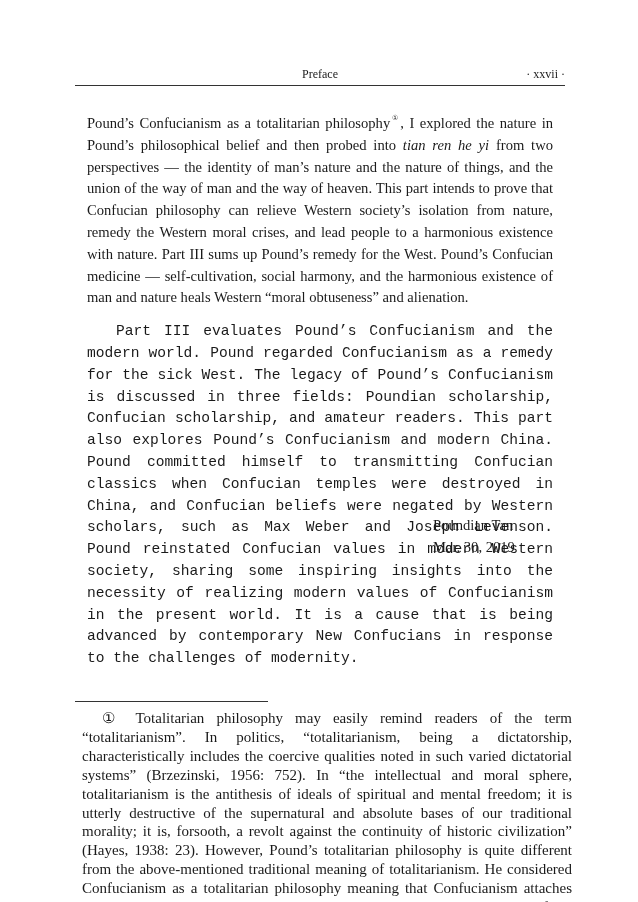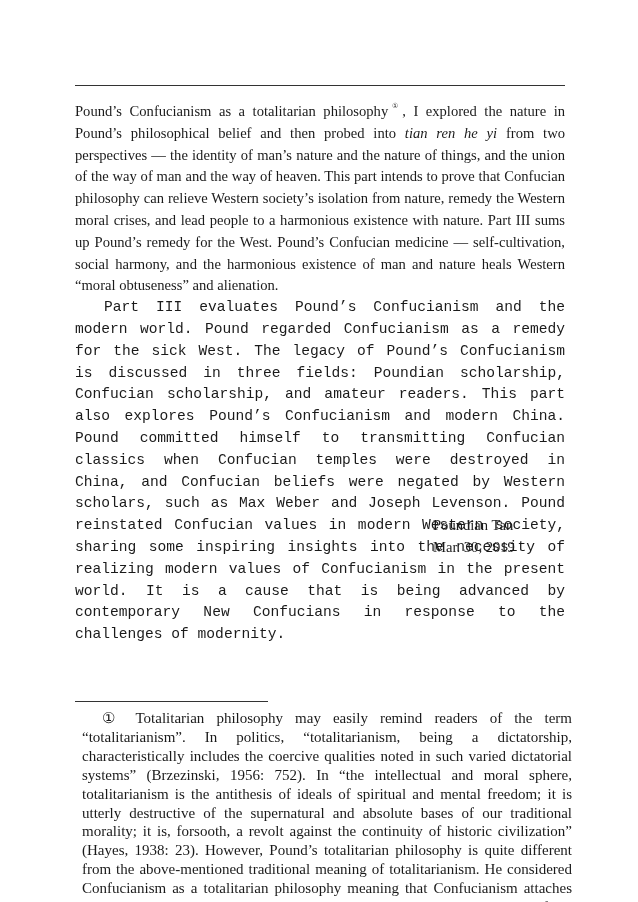--- a/index.html
+++ b/index.html
@@ -4,34 +4,38 @@
   <style>
     html, body { margin: 0; padding: 0; background: #ffffff; }
     body { width: 638px; height: 902px; position: relative; overflow: hidden; color: #1a1a1a;
            font-family: "Liberation Serif", "DejaVu Serif", serif; }
     .page { position: absolute; left: 0; top: 0; width: 638px; height: 902px; }
     .header { position: absolute; left: 75px; top: 67px; width: 490px; height: 18px; font-size: 12px; }
     .header .title { position: absolute; left: 0; right: 0; text-align: center; top: 0; }
     .header .folio { position: absolute; right: 0; top: 0; }
     .header-rule { position: absolute; left: 75px; top: 85px; width: 490px; height: 0; border-top: 1.5px solid #333; }
     .body-text { position: absolute; left: 75px; top: 101px; width: 490px; font-size: 14.6px; line-height: 21.8px; text-align: justify; }
-    .body-text p { margin: 0; }
+    .body-text p { margin: 12px; }
     .body-text p.indent { text-indent: 29px; font-family: Liberation Mono, monospace; }
     sup.fnref { font-size: 7px; vertical-align: top; line-height: 1; position: relative; top: 2px; }
     .signature { position: absolute; left: 433px; top: 515px; font-size: 14.6px; line-height: 21.8px; }
     .fn-rule { position: absolute; left: 75px; top: 701px; width: 193px; border-top: 1px solid #333; }
     .footnotes { position: absolute; left: 82px; top: 709px; width: 490px; font-size: 15px; line-height: 18.9px; text-align: justify; }
     .footnotes p { margin: 0; text-indent: 20px; }
     em { font-style: italic; }
   </style>
 </head>
 <body>
 
 <div class="page">
 
+  <div class="header">
+    <span class="title">Preface</span>
+    <span class="folio">· xxvii ·</span>
+  </div>
   <div class="header-rule"></div>
 
   <div class="body-text">
     <p><span>Pound’s Confucianism as a totalitarian philosophy</span><sup class="fnref">①</sup><span>, I explored the nature in Pound’s philosophical belief and then probed into </span><em>tian ren he yi</em><span> from two perspectives — the identity of man’s nature and the nature of things, and the union of the way of man and the way of heaven. This part intends to prove that Confucian philosophy can relieve Western society’s isolation from nature, remedy the Western moral crises, and lead people to a harmonious existence with nature. Part III sums up Pound’s remedy for the West. Pound’s Confucian medicine — self-cultivation, social harmony, and the harmonious existence of man and nature heals Western “moral obtuseness” and alienation.</span></p>
     <p class="indent">Part III evaluates Pound’s Confucianism and the modern world. Pound regarded Confucianism as a remedy for the sick West. The legacy of Pound’s Confucianism is discussed in three fields: Poundian scholarship, Confucian scholarship, and amateur readers. This part also explores Pound’s Confucianism and modern China. Pound committed himself to transmitting Confucian classics when Confucian temples were destroyed in China, and Confucian beliefs were negated by Western scholars, such as Max Weber and Joseph Levenson. Pound reinstated Confucian values in modern Western society, sharing some inspiring insights into the necessity of realizing modern values of Confucianism in the present world. It is a cause that is being advanced by contemporary New Confucians in response to the challenges of modernity.</p>
   </div>
 
   <div class="signature">
     <div>Poundian Tan</div>
     <div>Mar. 30, 2019</div>

